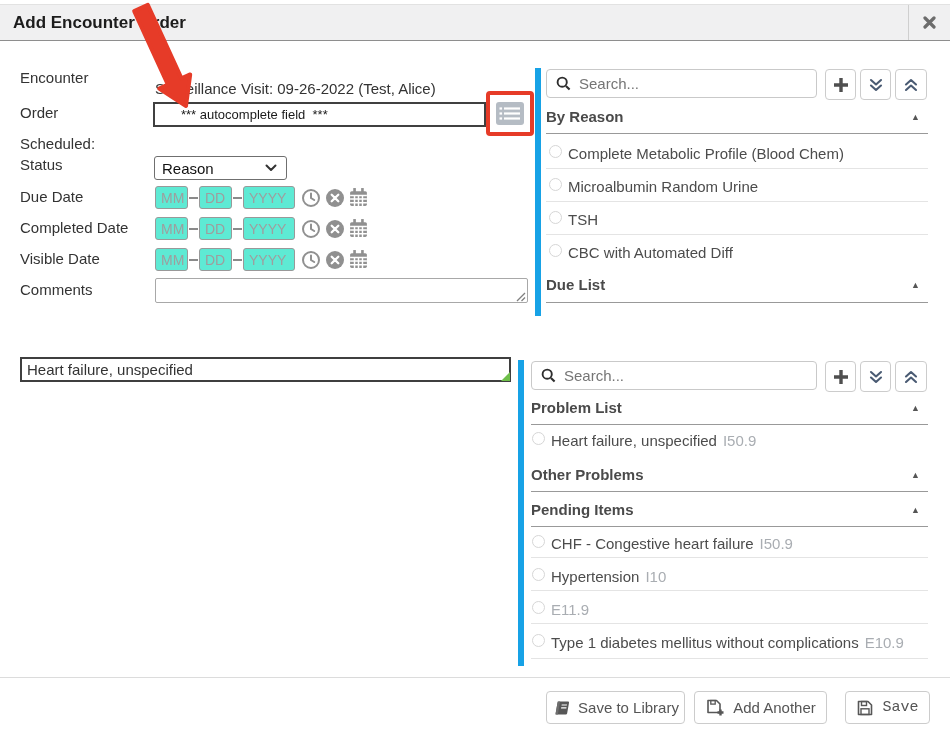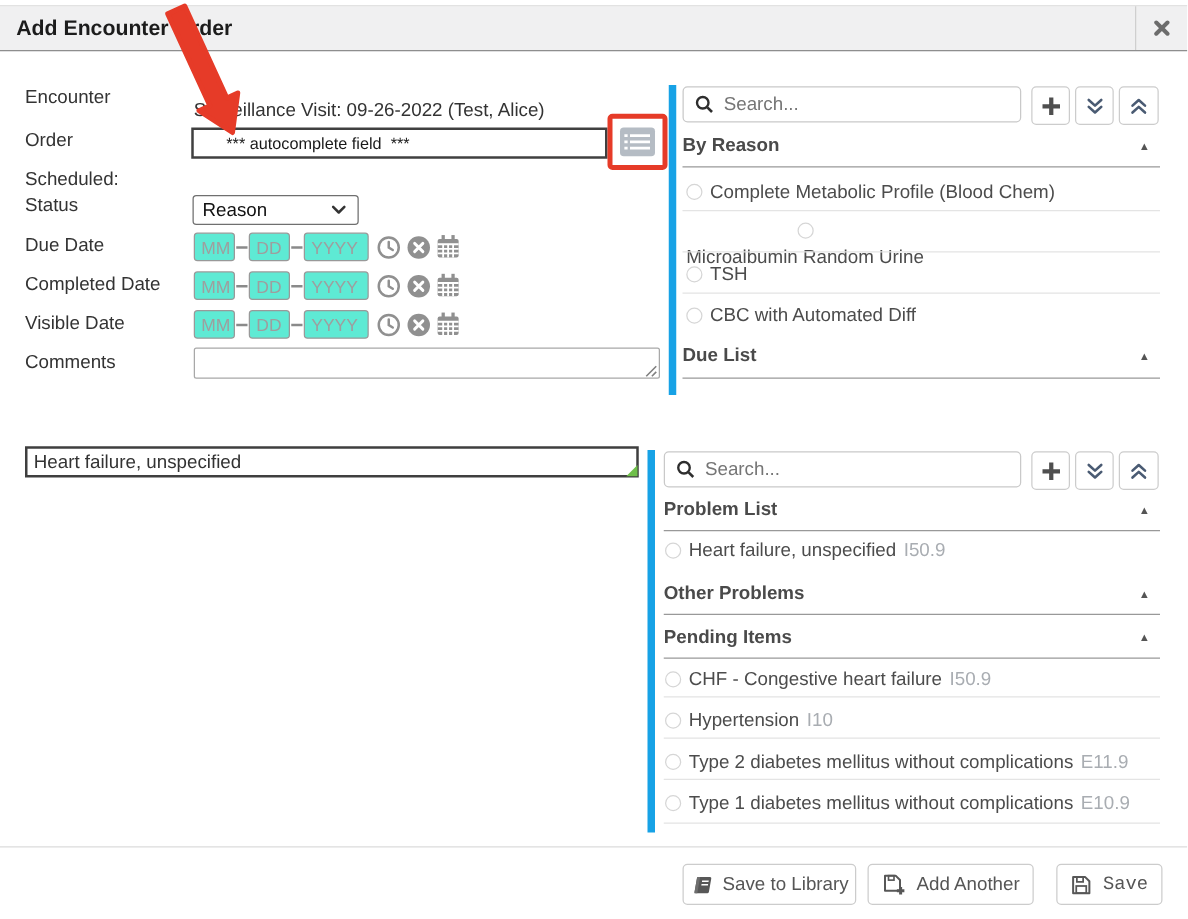--- a/index.html
+++ b/index.html
@@ -16,21 +16,21 @@
   .hline { height:1px; background:#999; }
   .btn-sq { border:1px solid #ccc; border-radius:4px; background:#fff; display:flex; align-items:center; justify-content:center; cursor:pointer; }
   .search-box { border:1px solid #c9c9c9; border-radius:4px; background:#fff; display:flex; align-items:center; padding-left:9px; }
   .search-input { border:none; outline:none; font-size:15px; color:#c2410c; width:80%; margin-left:8px; background:transparent; }
   .search-input::placeholder { color:#757575; }
   .din { border:1px solid #999; border-radius:3px; height:23px; font-size:14px; color:#555; padding-left:5px; background:#5eead4; }
   .din::placeholder { color:#9e9e9e; }
   .dash { height:2px; background:#8a8a8a; }
   .caret { font-size:9px; color:#555; line-height:9px; }
   .radio { width:13px; height:13px; border:1px solid #d6d6d6; border-radius:50%; background:#fff; display:inline-block; flex:0 0 13px; }
-  .p-item { display:flex; align-items:center; gap:6px; cursor:pointer; }
+  .p-item { display:flex; align-items:flex-start; gap:6px; cursor:pointer; }
   .fbtn { border:1px solid #ccc; border-radius:4px; background:#fff; display:flex; align-items:center; justify-content:center; gap:8px; font-size:15px; color:#555; cursor:pointer; }
   .bluebar { width:6px; }
   .titlebar { background:#f0f0f1; border-top:1px solid #e2e2e2; border-bottom:1px solid #8e8e8e; }
   .band { background:#f0f0f1; }
   .order-input { border:2px solid #404040; font-size:13px; color:#1a1a1a; padding-left:26px; outline:none; background:#fff; }
   .reason-input { border:2px solid #3f3f3f; font-size:15px; color:#333; padding-left:5px; outline:none; background:#fff; }
   .select-box { border:1px solid #6f6f6f; border-radius:3px; background:#fff; display:flex; align-items:center; justify-content:space-between; cursor:pointer; }
   textarea.comments { border:1px solid #a8a8a8; border-radius:2px; resize:none; outline:none; font-family:"Liberation Sans",sans-serif; font-size:14px; padding:3px 5px; }
   .grip { pointer-events:none; }
   .green-corner { width:0; height:0; border-left:9px solid transparent; border-bottom:9px solid #6fbf4a; }
@@ -205,21 +205,21 @@
     <span class="abs caret" style="right:8px; top:5px;">▲</span>
   </div>
   <div class="abs hline" style="left:546px; top:133px; width:382px;"></div>
 
   <div class="abs p-item" style="left:549px; top:145px;">
     <span class="radio"></span>
     <span class="item-label">Complete Metabolic Profile (Blood Chem)</span>
   </div>
   <div class="abs sep" style="left:546px; top:168px; width:382px;"></div>
 
-  <div class="abs p-item" style="left:549px; top:178px;flex-direction:column;">
+  <div class="abs p-item" style="left:549px; top:178px;">
     <span class="radio"></span>
     <span class="item-label">Microalbumin Random Urine</span>
   </div>
   <div class="abs sep" style="left:546px; top:201px; width:382px;"></div>
 
   <div class="abs p-item" style="left:549px; top:211px;">
     <span class="radio"></span>
     <span class="item-label">TSH</span>
   </div>
   <div class="abs sep" style="left:546px; top:234px; width:382px;"></div>
@@ -297,21 +297,20 @@
 
   <div class="abs p-item" style="left:532px; top:568px;">
     <span class="radio"></span>
     <span class="item-label">Hypertension</span>
     <span class="code">I10</span>
   </div>
   <div class="abs sep" style="left:531px; top:590px; width:397px;"></div>
 
   <div class="abs p-item" style="left:532px; top:601px;">
     <span class="radio"></span>
-    <span class="item-label">Type 2 diabetes mellitus without complications</span>
     <span class="code">E11.9</span>
   </div>
   <div class="abs sep" style="left:531px; top:623px; width:397px;"></div>
 
   <div class="abs p-item" style="left:532px; top:634px;">
     <span class="radio"></span>
     <span class="item-label">Type 1 diabetes mellitus without complications</span>
     <span class="code">E10.9</span>
   </div>
   <div class="abs sep" style="left:531px; top:658px; width:397px;"></div>

